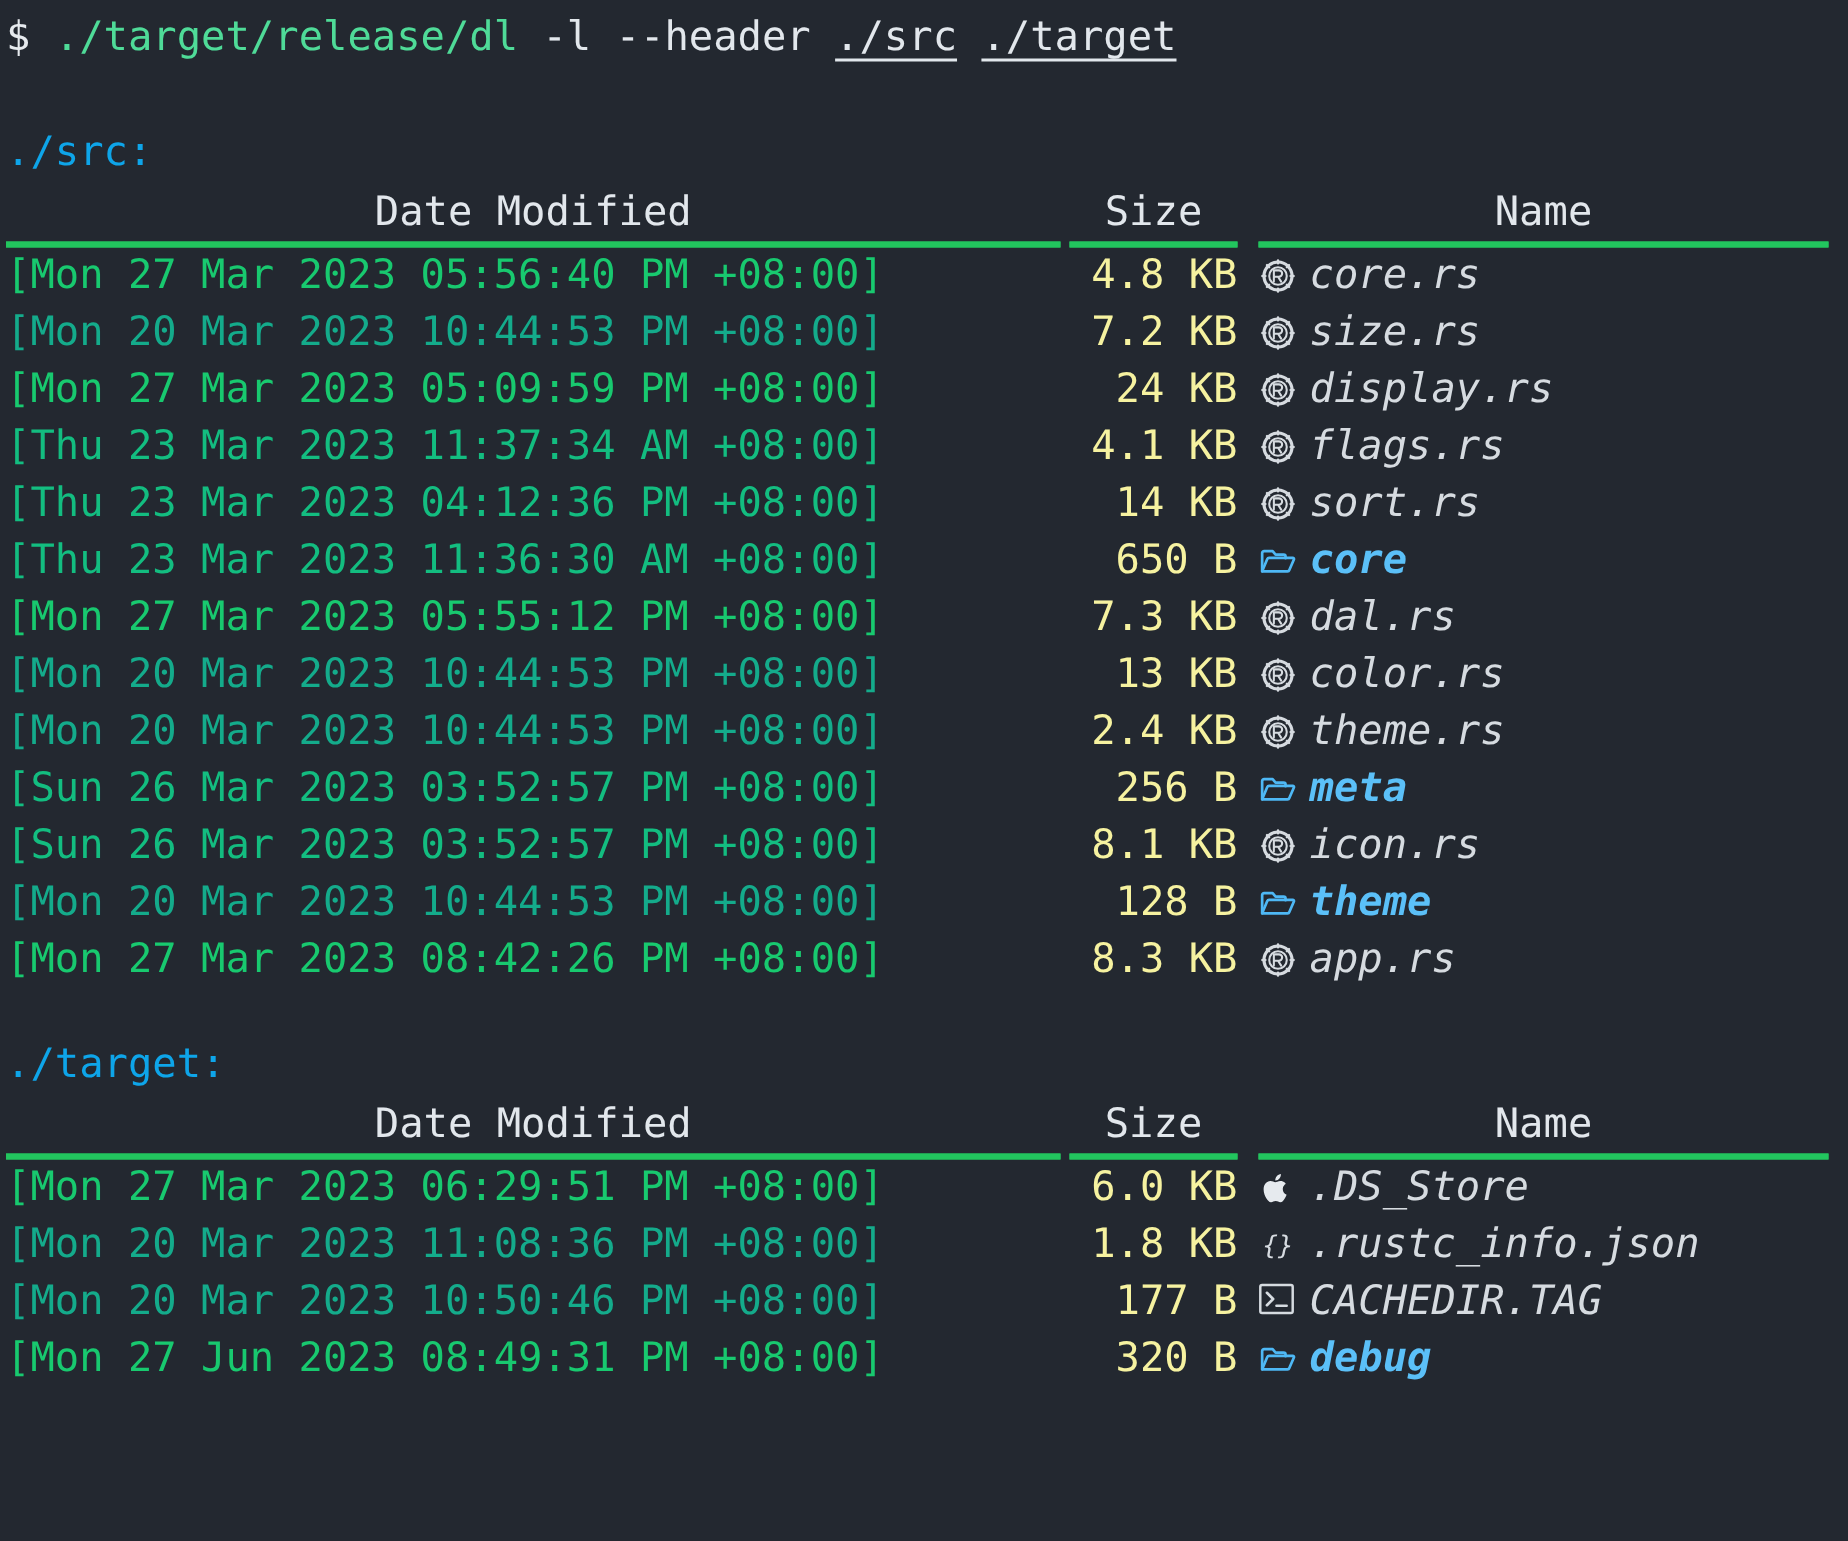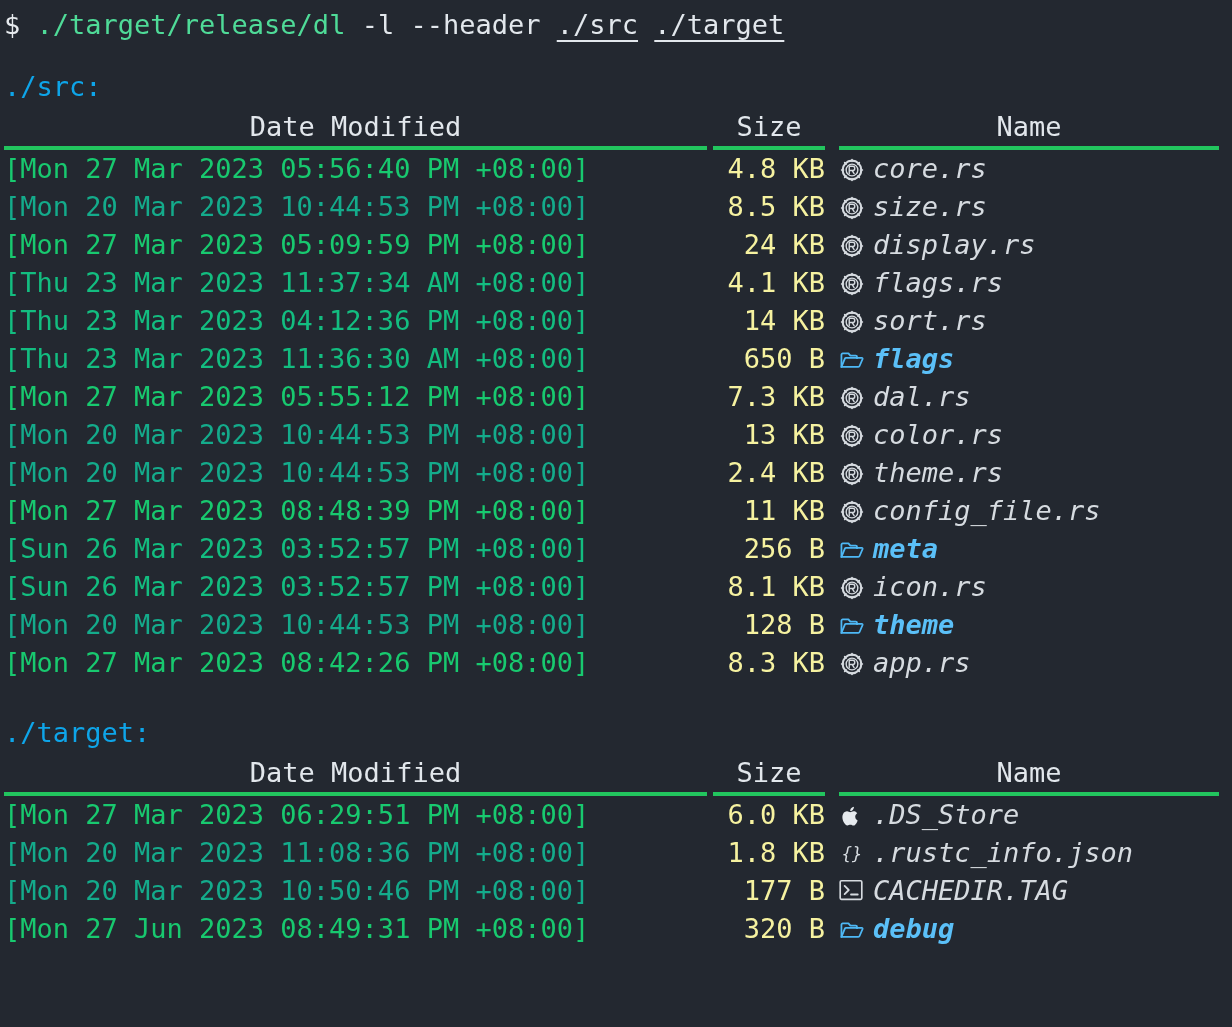--- a/index.html
+++ b/index.html
@@ -18,21 +18,21 @@
     -webkit-font-smoothing: antialiased;
   }
   .term {
     padding: 6px 0 0 4px;
     box-sizing: border-box;
   }
 
   
   .cmdline {
     white-space: pre;
-    margin-bottom: 24px;
+    margin-bottom: 39px;
   }
   .prompt      { color: #e6eaee; }
   .cmd-path    { color: #4fdb98; }
   .cmd-flag    { color: #e2e7ec; }
   .cmd-arg     { color: #e2e7ec; text-decoration: underline; text-underline-offset: 6px; }
 
   
   .section { margin-bottom: 0; }
   .section + .section { margin-top: 32px; }
   .dirlabel {
@@ -101,21 +101,21 @@
   <div class="cmdline"><span class="prompt">$</span> <span class="cmd-path">./target/release/dl</span> <span class="cmd-flag">-l --header</span> <span class="cmd-arg">./src</span> <span class="cmd-arg">./target</span></div>
 
   <div id="sections-host">
       <div class="section">
         <div class="dirlabel">./src:</div>
         <table class="listing"><colgroup><col class="c-date"><col class="c-gap1"><col class="c-size"><col class="c-gap2"><col class="c-name"></colgroup><thead><tr><th class="h">Date Modified</th><th class="spacer"></th><th class="h">Size</th><th class="spacer"></th><th class="h">Name</th></tr></thead><tbody><tr><td class="date d-warm">[Mon 27 Mar 2023 05:56:40 PM +08:00]</td><td></td><td class="size"><span>4.8</span> <span>KB</span></td><td></td><td class="name"><span class="icon"><svg width="26" height="26" viewBox="0 0 32 32">
                     <circle cx="16" cy="16" r="11.5" fill="none" stroke="#d6dbe0" stroke-width="2.6"></circle>
                     <circle cx="16" cy="16" r="7.2" fill="none" stroke="#d6dbe0" stroke-width="1.7"></circle>
                     <path d="M12.6 20.6v-9.2h4.2a2.6 2.6 0 0 1 0 5.2h-4.2m3.4 0 2.6 4" fill="none" stroke="#d6dbe0" stroke-width="1.7" stroke-linecap="round"></path>
                     <path d="M16 3.2v2.4M16 26.4v2.4M3.2 16h2.4M26.4 16h2.4M7 7l1.7 1.7M23.3 23.3 25 25M25 7l-1.7 1.7M8.7 23.3 7 25" stroke="#d6dbe0" stroke-width="2" stroke-linecap="round"></path>
-                  </svg></span><span class="n-file">core.rs</span></td></tr><tr><td class="date d-cool">[Mon 20 Mar 2023 10:44:53 PM +08:00]</td><td></td><td class="size"><span>8.5</span> <span>KB</span></td><td></td><td class="name"><span class="icon"><svg width="26" height="26" viewBox="0 0 32 32">
+                  </svg></span><span class="n-file">core.rs</span></td></tr><tr><td class="date d-cool">[Mon 20 Mar 2023 10:44:53 PM +08:00]</td><td></td><td class="size"><span>7.2</span> <span>KB</span></td><td></td><td class="name"><span class="icon"><svg width="26" height="26" viewBox="0 0 32 32">
                     <circle cx="16" cy="16" r="11.5" fill="none" stroke="#d6dbe0" stroke-width="2.6"></circle>
                     <circle cx="16" cy="16" r="7.2" fill="none" stroke="#d6dbe0" stroke-width="1.7"></circle>
                     <path d="M12.6 20.6v-9.2h4.2a2.6 2.6 0 0 1 0 5.2h-4.2m3.4 0 2.6 4" fill="none" stroke="#d6dbe0" stroke-width="1.7" stroke-linecap="round"></path>
                     <path d="M16 3.2v2.4M16 26.4v2.4M3.2 16h2.4M26.4 16h2.4M7 7l1.7 1.7M23.3 23.3 25 25M25 7l-1.7 1.7M8.7 23.3 7 25" stroke="#d6dbe0" stroke-width="2" stroke-linecap="round"></path>
                   </svg></span><span class="n-file">size.rs</span></td></tr><tr><td class="date d-warm">[Mon 27 Mar 2023 05:09:59 PM +08:00]</td><td></td><td class="size"><span>24</span> <span>KB</span></td><td></td><td class="name"><span class="icon"><svg width="26" height="26" viewBox="0 0 32 32">
                     <circle cx="16" cy="16" r="11.5" fill="none" stroke="#d6dbe0" stroke-width="2.6"></circle>
                     <circle cx="16" cy="16" r="7.2" fill="none" stroke="#d6dbe0" stroke-width="1.7"></circle>
                     <path d="M12.6 20.6v-9.2h4.2a2.6 2.6 0 0 1 0 5.2h-4.2m3.4 0 2.6 4" fill="none" stroke="#d6dbe0" stroke-width="1.7" stroke-linecap="round"></path>
                     <path d="M16 3.2v2.4M16 26.4v2.4M3.2 16h2.4M26.4 16h2.4M7 7l1.7 1.7M23.3 23.3 25 25M25 7l-1.7 1.7M8.7 23.3 7 25" stroke="#d6dbe0" stroke-width="2" stroke-linecap="round"></path>
                   </svg></span><span class="n-file">display.rs</span></td></tr><tr><td class="date d-mid">[Thu 23 Mar 2023 11:37:34 AM +08:00]</td><td></td><td class="size"><span>4.1</span> <span>KB</span></td><td></td><td class="name"><span class="icon"><svg width="26" height="26" viewBox="0 0 32 32">
@@ -124,41 +124,36 @@
                     <path d="M12.6 20.6v-9.2h4.2a2.6 2.6 0 0 1 0 5.2h-4.2m3.4 0 2.6 4" fill="none" stroke="#d6dbe0" stroke-width="1.7" stroke-linecap="round"></path>
                     <path d="M16 3.2v2.4M16 26.4v2.4M3.2 16h2.4M26.4 16h2.4M7 7l1.7 1.7M23.3 23.3 25 25M25 7l-1.7 1.7M8.7 23.3 7 25" stroke="#d6dbe0" stroke-width="2" stroke-linecap="round"></path>
                   </svg></span><span class="n-file">flags.rs</span></td></tr><tr><td class="date d-mid">[Thu 23 Mar 2023 04:12:36 PM +08:00]</td><td></td><td class="size"><span>14</span> <span>KB</span></td><td></td><td class="name"><span class="icon"><svg width="26" height="26" viewBox="0 0 32 32">
                     <circle cx="16" cy="16" r="11.5" fill="none" stroke="#d6dbe0" stroke-width="2.6"></circle>
                     <circle cx="16" cy="16" r="7.2" fill="none" stroke="#d6dbe0" stroke-width="1.7"></circle>
                     <path d="M12.6 20.6v-9.2h4.2a2.6 2.6 0 0 1 0 5.2h-4.2m3.4 0 2.6 4" fill="none" stroke="#d6dbe0" stroke-width="1.7" stroke-linecap="round"></path>
                     <path d="M16 3.2v2.4M16 26.4v2.4M3.2 16h2.4M26.4 16h2.4M7 7l1.7 1.7M23.3 23.3 25 25M25 7l-1.7 1.7M8.7 23.3 7 25" stroke="#d6dbe0" stroke-width="2" stroke-linecap="round"></path>
                   </svg></span><span class="n-file">sort.rs</span></td></tr><tr><td class="date d-mid">[Thu 23 Mar 2023 11:36:30 AM +08:00]</td><td></td><td class="size"><span>650</span> <span>B</span></td><td></td><td class="name"><span class="icon"><svg width="26" height="26" viewBox="0 0 32 32">
                     <path d="M3 24.5V9.5a1.6 1.6 0 0 1 1.6-1.6h7l2.4 2.8h6.6a1.6 1.6 0 0 1 1.6 1.6v1.4" fill="none" stroke="#4eb8f5" stroke-width="2.2" stroke-linejoin="round" stroke-linecap="round"></path>
                     <path d="M3 24.5 7.2 14.4a1.6 1.6 0 0 1 1.5-1h19.4a1 1 0 0 1 .95 1.35L25.3 23.4a1.6 1.6 0 0 1-1.5 1.1Z" fill="none" stroke="#4eb8f5" stroke-width="2.2" stroke-linejoin="round"></path>
-                  </svg></span><span class="n-dir">flags</span></td></tr><tr><td class="date d-warm">[Mon 27 Mar 2023 05:55:12 PM +08:00]</td><td></td><td class="size"><span>7.3</span> <span>KB</span></td><td></td><td class="name"><span class="icon"><svg width="26" height="26" viewBox="0 0 32 32">
+                  </svg></span><span class="n-dir">core</span></td></tr><tr><td class="date d-warm">[Mon 27 Mar 2023 05:55:12 PM +08:00]</td><td></td><td class="size"><span>7.3</span> <span>KB</span></td><td></td><td class="name"><span class="icon"><svg width="26" height="26" viewBox="0 0 32 32">
                     <circle cx="16" cy="16" r="11.5" fill="none" stroke="#d6dbe0" stroke-width="2.6"></circle>
                     <circle cx="16" cy="16" r="7.2" fill="none" stroke="#d6dbe0" stroke-width="1.7"></circle>
                     <path d="M12.6 20.6v-9.2h4.2a2.6 2.6 0 0 1 0 5.2h-4.2m3.4 0 2.6 4" fill="none" stroke="#d6dbe0" stroke-width="1.7" stroke-linecap="round"></path>
                     <path d="M16 3.2v2.4M16 26.4v2.4M3.2 16h2.4M26.4 16h2.4M7 7l1.7 1.7M23.3 23.3 25 25M25 7l-1.7 1.7M8.7 23.3 7 25" stroke="#d6dbe0" stroke-width="2" stroke-linecap="round"></path>
                   </svg></span><span class="n-file">dal.rs</span></td></tr><tr><td class="date d-cool">[Mon 20 Mar 2023 10:44:53 PM +08:00]</td><td></td><td class="size"><span>13</span> <span>KB</span></td><td></td><td class="name"><span class="icon"><svg width="26" height="26" viewBox="0 0 32 32">
                     <circle cx="16" cy="16" r="11.5" fill="none" stroke="#d6dbe0" stroke-width="2.6"></circle>
                     <circle cx="16" cy="16" r="7.2" fill="none" stroke="#d6dbe0" stroke-width="1.7"></circle>
                     <path d="M12.6 20.6v-9.2h4.2a2.6 2.6 0 0 1 0 5.2h-4.2m3.4 0 2.6 4" fill="none" stroke="#d6dbe0" stroke-width="1.7" stroke-linecap="round"></path>
                     <path d="M16 3.2v2.4M16 26.4v2.4M3.2 16h2.4M26.4 16h2.4M7 7l1.7 1.7M23.3 23.3 25 25M25 7l-1.7 1.7M8.7 23.3 7 25" stroke="#d6dbe0" stroke-width="2" stroke-linecap="round"></path>
                   </svg></span><span class="n-file">color.rs</span></td></tr><tr><td class="date d-cool">[Mon 20 Mar 2023 10:44:53 PM +08:00]</td><td></td><td class="size"><span>2.4</span> <span>KB</span></td><td></td><td class="name"><span class="icon"><svg width="26" height="26" viewBox="0 0 32 32">
                     <circle cx="16" cy="16" r="11.5" fill="none" stroke="#d6dbe0" stroke-width="2.6"></circle>
                     <circle cx="16" cy="16" r="7.2" fill="none" stroke="#d6dbe0" stroke-width="1.7"></circle>
                     <path d="M12.6 20.6v-9.2h4.2a2.6 2.6 0 0 1 0 5.2h-4.2m3.4 0 2.6 4" fill="none" stroke="#d6dbe0" stroke-width="1.7" stroke-linecap="round"></path>
                     <path d="M16 3.2v2.4M16 26.4v2.4M3.2 16h2.4M26.4 16h2.4M7 7l1.7 1.7M23.3 23.3 25 25M25 7l-1.7 1.7M8.7 23.3 7 25" stroke="#d6dbe0" stroke-width="2" stroke-linecap="round"></path>
-                  </svg></span><span class="n-file">theme.rs</span></td></tr><tr><td class="date d-warm">[Mon 27 Mar 2023 08:48:39 PM +08:00]</td><td></td><td class="size"><span>11</span> <span>KB</span></td><td></td><td class="name"><span class="icon"><svg width="26" height="26" viewBox="0 0 32 32">
-                    <circle cx="16" cy="16" r="11.5" fill="none" stroke="#d6dbe0" stroke-width="2.6"></circle>
-                    <circle cx="16" cy="16" r="7.2" fill="none" stroke="#d6dbe0" stroke-width="1.7"></circle>
-                    <path d="M12.6 20.6v-9.2h4.2a2.6 2.6 0 0 1 0 5.2h-4.2m3.4 0 2.6 4" fill="none" stroke="#d6dbe0" stroke-width="1.7" stroke-linecap="round"></path>
-                    <path d="M16 3.2v2.4M16 26.4v2.4M3.2 16h2.4M26.4 16h2.4M7 7l1.7 1.7M23.3 23.3 25 25M25 7l-1.7 1.7M8.7 23.3 7 25" stroke="#d6dbe0" stroke-width="2" stroke-linecap="round"></path>
-                  </svg></span><span class="n-file">config_file.rs</span></td></tr><tr><td class="date d-mid">[Sun 26 Mar 2023 03:52:57 PM +08:00]</td><td></td><td class="size"><span>256</span> <span>B</span></td><td></td><td class="name"><span class="icon"><svg width="26" height="26" viewBox="0 0 32 32">
+                  </svg></span><span class="n-file">theme.rs</span></td></tr><tr><td class="date d-mid">[Sun 26 Mar 2023 03:52:57 PM +08:00]</td><td></td><td class="size"><span>256</span> <span>B</span></td><td></td><td class="name"><span class="icon"><svg width="26" height="26" viewBox="0 0 32 32">
                     <path d="M3 24.5V9.5a1.6 1.6 0 0 1 1.6-1.6h7l2.4 2.8h6.6a1.6 1.6 0 0 1 1.6 1.6v1.4" fill="none" stroke="#4eb8f5" stroke-width="2.2" stroke-linejoin="round" stroke-linecap="round"></path>
                     <path d="M3 24.5 7.2 14.4a1.6 1.6 0 0 1 1.5-1h19.4a1 1 0 0 1 .95 1.35L25.3 23.4a1.6 1.6 0 0 1-1.5 1.1Z" fill="none" stroke="#4eb8f5" stroke-width="2.2" stroke-linejoin="round"></path>
                   </svg></span><span class="n-dir">meta</span></td></tr><tr><td class="date d-mid">[Sun 26 Mar 2023 03:52:57 PM +08:00]</td><td></td><td class="size"><span>8.1</span> <span>KB</span></td><td></td><td class="name"><span class="icon"><svg width="26" height="26" viewBox="0 0 32 32">
                     <circle cx="16" cy="16" r="11.5" fill="none" stroke="#d6dbe0" stroke-width="2.6"></circle>
                     <circle cx="16" cy="16" r="7.2" fill="none" stroke="#d6dbe0" stroke-width="1.7"></circle>
                     <path d="M12.6 20.6v-9.2h4.2a2.6 2.6 0 0 1 0 5.2h-4.2m3.4 0 2.6 4" fill="none" stroke="#d6dbe0" stroke-width="1.7" stroke-linecap="round"></path>
                     <path d="M16 3.2v2.4M16 26.4v2.4M3.2 16h2.4M26.4 16h2.4M7 7l1.7 1.7M23.3 23.3 25 25M25 7l-1.7 1.7M8.7 23.3 7 25" stroke="#d6dbe0" stroke-width="2" stroke-linecap="round"></path>
                   </svg></span><span class="n-file">icon.rs</span></td></tr><tr><td class="date d-cool">[Mon 20 Mar 2023 10:44:53 PM +08:00]</td><td></td><td class="size"><span>128</span> <span>B</span></td><td></td><td class="name"><span class="icon"><svg width="26" height="26" viewBox="0 0 32 32">
                     <path d="M3 24.5V9.5a1.6 1.6 0 0 1 1.6-1.6h7l2.4 2.8h6.6a1.6 1.6 0 0 1 1.6 1.6v1.4" fill="none" stroke="#4eb8f5" stroke-width="2.2" stroke-linejoin="round" stroke-linecap="round"></path>
                     <path d="M3 24.5 7.2 14.4a1.6 1.6 0 0 1 1.5-1h19.4a1 1 0 0 1 .95 1.35L25.3 23.4a1.6 1.6 0 0 1-1.5 1.1Z" fill="none" stroke="#4eb8f5" stroke-width="2.2" stroke-linejoin="round"></path>

